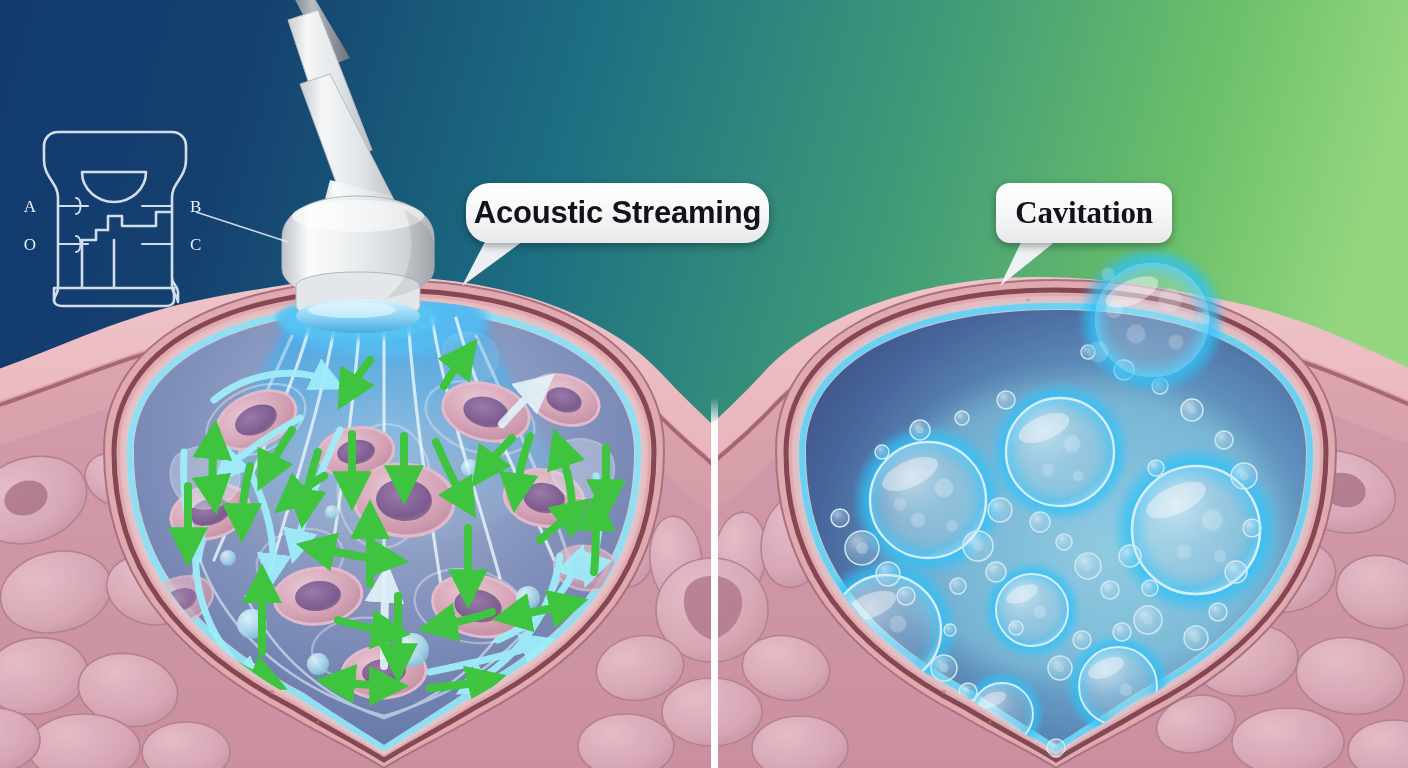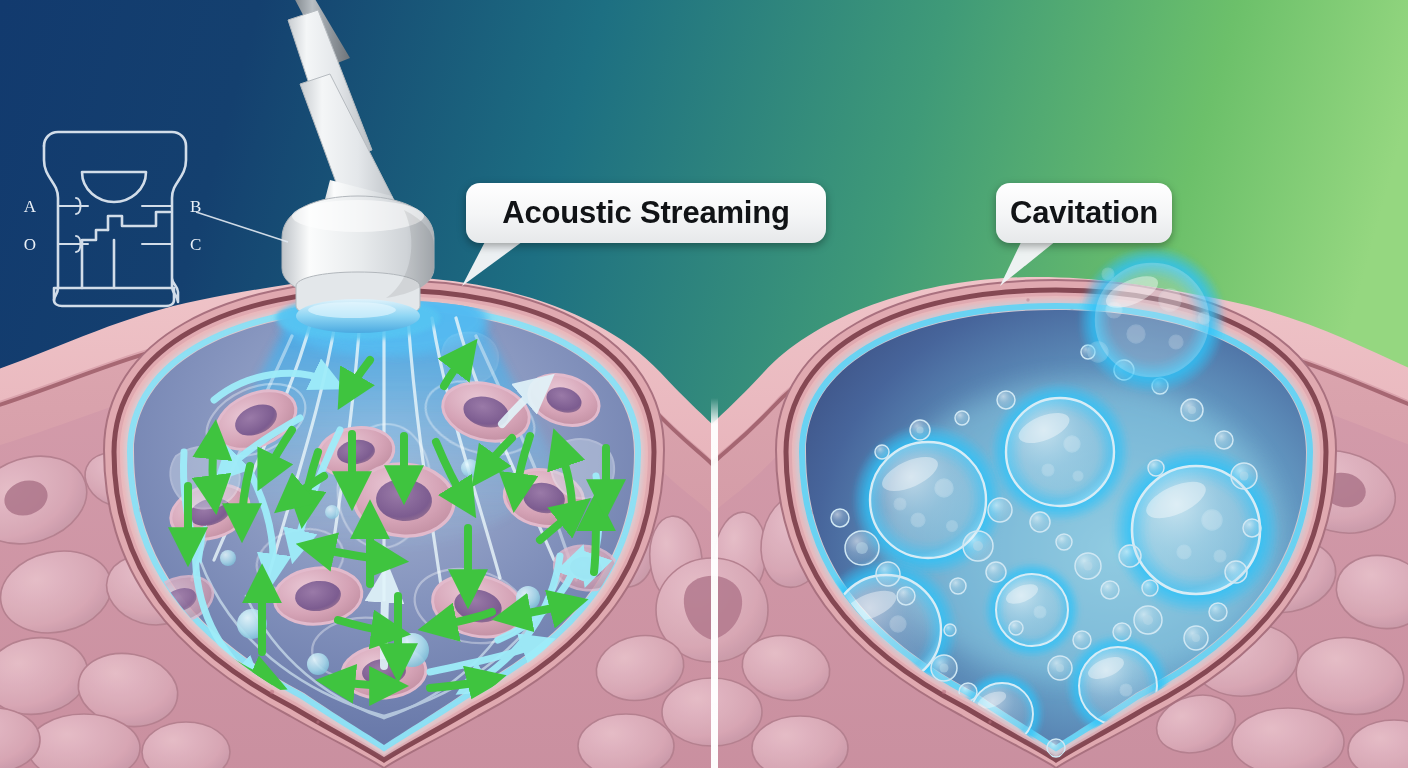--- a/index.html
+++ b/index.html
@@ -715,21 +715,21 @@
         <text x="190" y="250">C</text>
       </g>
 
       <path fill="#f1f3f5" d="M488,236 L530,236 L462,286 Z" opacity="0.98"></path>
       <path fill="#f1f3f5" d="M1024,236 L1062,236 L1000,286 Z" opacity="0.98"></path>
     </g>
   </svg>
 
   <div id="divider"></div>
 
-  <div class="callout" style="left:466px; top:183px; width:360px; height:60px;">
+  <div class="callout" style="left:466px; top:183px; width:303px; height:60px;border-radius:24px;">
     <span>Acoustic Streaming</span>
   </div>
 
-  <div class="callout" style="left:996px; top:183px; width:176px; height:60px;">
+  <div class="callout" style="left:996px; top:183px; width:176px; height:60px;font-family:Liberation Serif, serif;">
     <span>Cavitation</span>
   </div>
 
 </div>
 
 </body></html>

